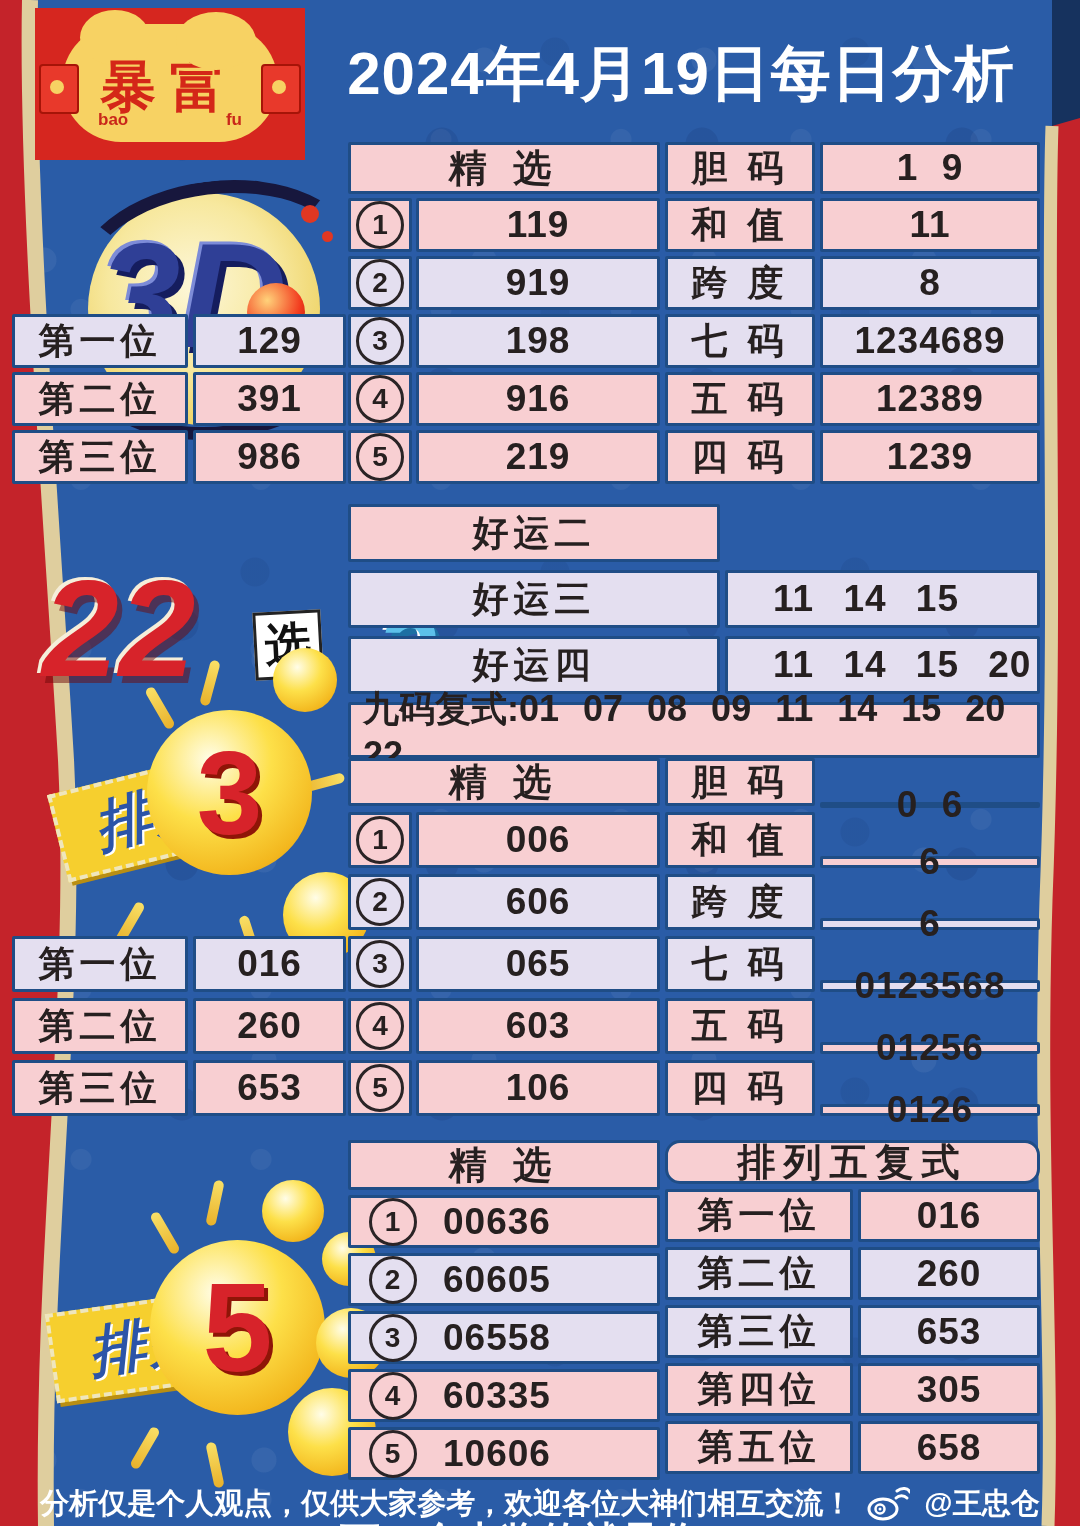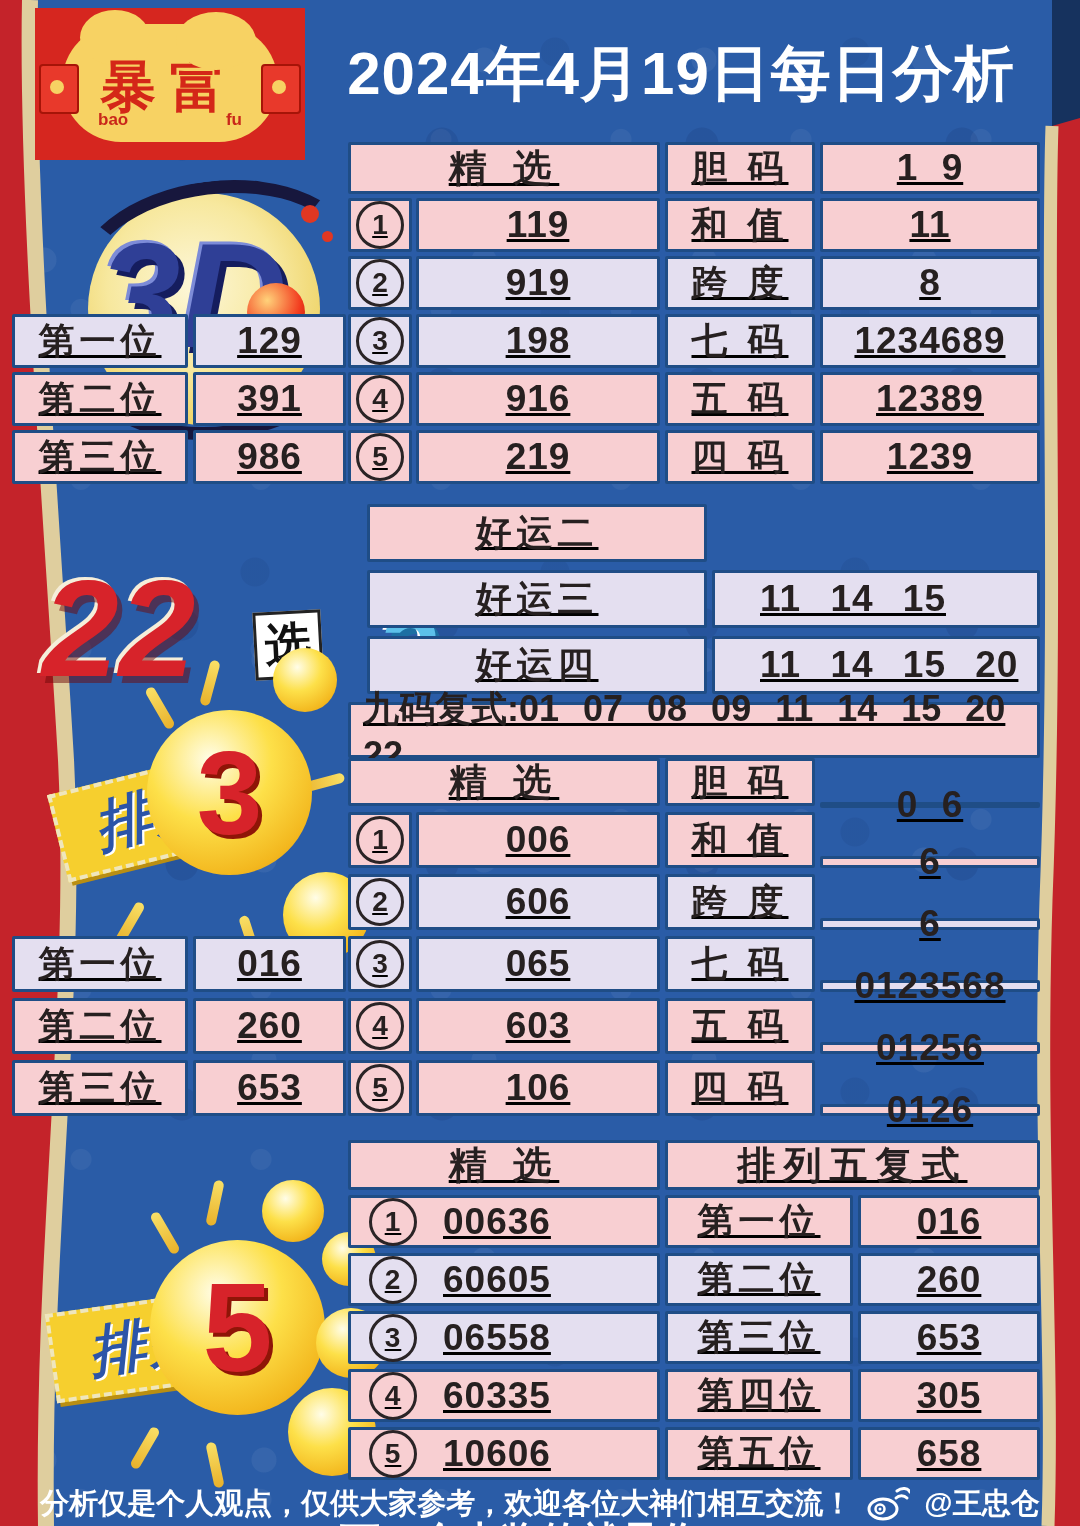--- a/index.html
+++ b/index.html
@@ -24,21 +24,21 @@
   .cloud::after{width:80px;height:58px;right:22px;top:-12px;}
   .baofu{position:absolute;left:0;right:0;top:26px;text-align:center;font-size:56px;font-weight:900;
     color:#d42718;letter-spacing:14px;}
   .pinyin{position:absolute;left:36px;right:36px;bottom:12px;display:flex;justify-content:space-between;
     font-size:17px;font-weight:700;color:#c9271a;}
   .env{position:absolute;width:36px;height:46px;background:#e8392b;border:2px solid #a61408;border-radius:4px;top:56px;}
   .env::after{content:"";position:absolute;left:9px;top:14px;width:14px;height:14px;border-radius:50%;background:#f7d263;}
   .env.l{left:4px;} .env.r{right:4px;}
 
   
-  .tbl{position:absolute;display:flex;flex-direction:column;z-index:3;text-decoration:underline;}
+  .tbl{position:absolute;display:flex;flex-direction:column;z-index:3;}
   .trow{display:flex;gap:5px;}
   .cell{box-sizing:border-box;border:3px solid #1f4d86;border-radius:2px;display:flex;align-items:center;
     justify-content:center;font-weight:700;color:#262020;}
   .pink{background:#f8cfd2;} .lav{background:#e4dff0;}
   .lbl{font-size:36px;letter-spacing:5px;text-align:right;}
   .val{font-size:37px;word-spacing:12px;letter-spacing:1px;}
   .hdr{font-size:38px;letter-spacing:8px;}
   .circ{width:42px;height:42px;border:3px solid #2a2426;border-radius:50%;display:flex;align-items:center;
     justify-content:center;font-size:28px;font-weight:700;flex:0 0 auto;}
 
@@ -54,21 +54,21 @@
   #d3-stats .lblc{width:150px;flex:0 0 auto;}
   #d3-stats .valc{flex:1;}
   #d3-pos{left:12px;top:314px;width:334px;gap:4px;}
   #d3-pos .trow{height:54px;gap:5px;}
   #d3-pos .lblc{width:176px;flex:0 0 auto;}
   #d3-pos .valc{flex:1;}
 
   
   #lucky-tbl{left:348px;top:504px;width:692px;gap:8px;}
   #lucky-tbl .trow{height:58px;gap:5px;}
-  #lucky-tbl .lblc{width:340px;flex:0 0 auto;margin-left:19px;}
+  #lucky-tbl .lblc{width:372px;flex:0 0 auto;}
   #lucky-tbl .valc{flex:1;justify-content:flex-start;padding-left:45px;word-spacing:18px;}
   #lucky-tbl .nine{height:56px;justify-content:flex-start;padding-left:12px;font-size:36px;word-spacing:14px;}
 
   
   #p3-select{left:348px;top:758px;width:312px;gap:6px;}
   #p3-select .head{height:48px;}
   #p3-select .trow{height:56px;gap:4px;}
   #p3-select .numc{width:64px;flex:0 0 auto;}
   #p3-select .valc{flex:1;}
   #p3-stats{left:665px;top:758px;width:375px;gap:6px;}
@@ -80,21 +80,21 @@
   #p3-pos .trow{height:56px;gap:5px;}
   #p3-pos .lblc{width:176px;flex:0 0 auto;}
   #p3-pos .valc{flex:1;}
 
   
   #p5-select{left:348px;top:1140px;width:312px;gap:5px;}
   #p5-select .head{height:50px;}
   #p5-select .trow{height:53px;}
   #p5-select .onecell{flex:1;justify-content:flex-start;padding-left:18px;gap:26px;}
   #p5-fushi{left:665px;top:1140px;width:375px;gap:5px;}
-  #p5-fushi .head{height:50px;}
+  #p5-fushi .head{height:44px;border-radius:15px;}
   #p5-fushi .trow{height:53px;gap:5px;}
   #p5-fushi .lblc{width:188px;flex:0 0 auto;}
   #p5-fushi .valc{flex:1;}
 
   
   .logo3d{position:absolute;left:80px;top:165px;width:255px;height:300px;z-index:2;}
   .ball3d{position:absolute;left:8px;top:28px;width:232px;height:232px;border-radius:50%;
     background:radial-gradient(circle at 45% 40%, #fdf7d8 0%, #f7e89e 45%, #eed264 75%, #e0bc42 100%);}
   .ball3d::before{content:"";position:absolute;left:-14px;top:-12px;width:260px;height:150px;border:13px solid transparent;
     border-top:13px solid #17173d;border-radius:50%;transform:rotate(-7deg);}

